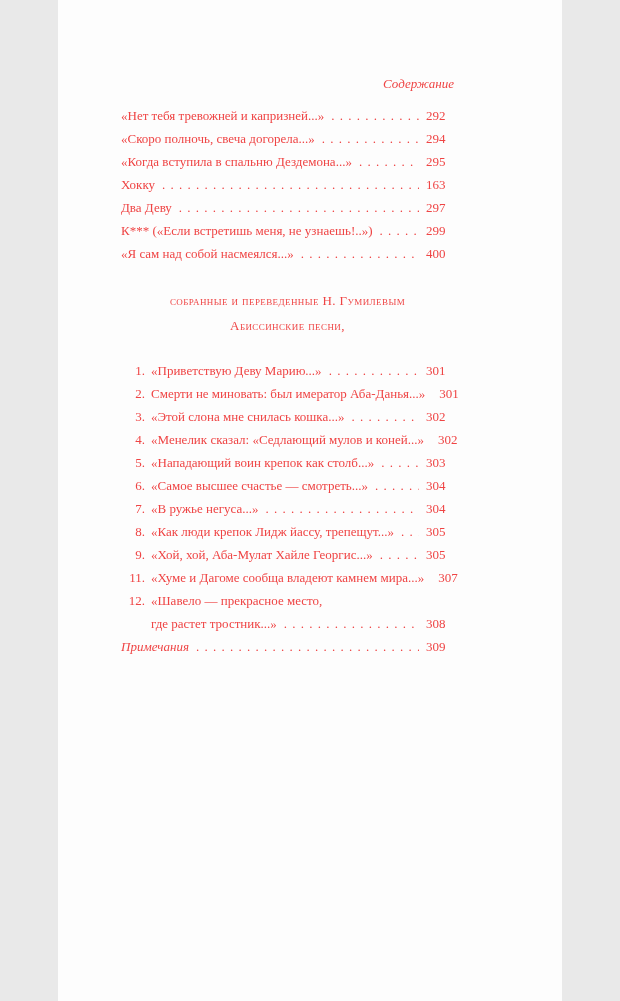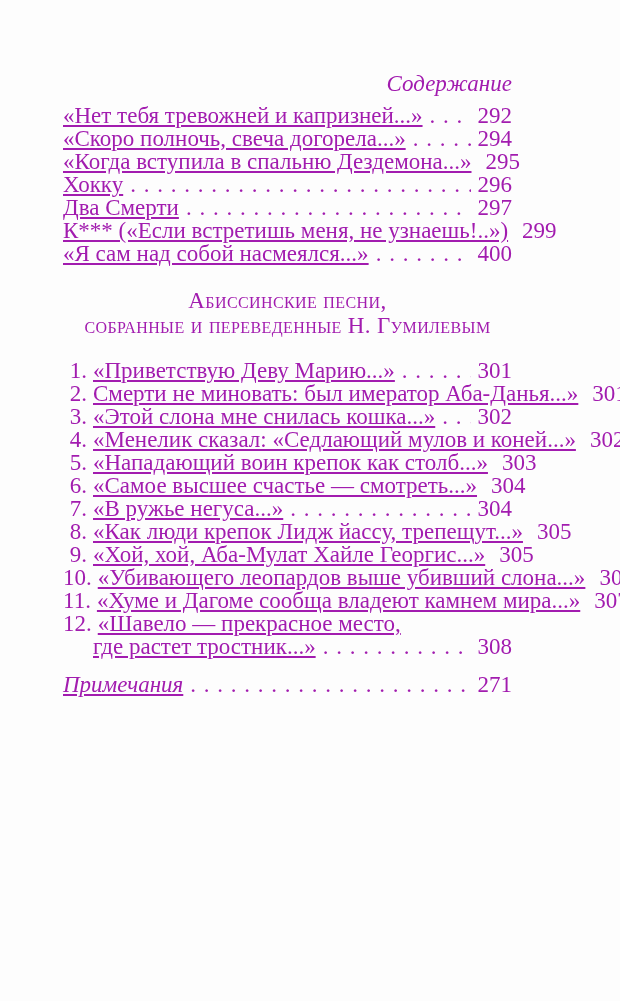--- a/index.html
+++ b/index.html
@@ -2,50 +2,49 @@
 <html lang="ru"><head>
 <meta charset="utf-8">
 <style>
   html, body {
     margin: 0;
     padding: 0;
     background: #e9e9e9;
   }
   .page {
     position: relative;
-    width: 620px;
+    width: 504px;
     height: 1001px;
     margin: 0 auto;
     background: #fdfdfd;
     box-sizing: border-box;
     padding: 72px 108px 0 63px;
     font-family: "Liberation Serif", "DejaVu Serif", serif;
-    font-size: 23px;
+    font-size: 13px;
     line-height: 23px;
-    color: #a21caf;
+    color: #ef4444;
     overflow: hidden;
   }
   .running-head {
     text-align: right;
     font-style: italic;
     margin-bottom: 9px;
   }
   .toc-row {
     display: flex;
     align-items: baseline;
     white-space: nowrap;
   }
   .toc-row .num {
     flex: 0 0 24px;
     text-align: right;
     margin-right: 6px;
   }
   .toc-row .title {
     flex: 0 0 auto;
-    text-decoration: underline;
   }
   .toc-row .dots {
     flex: 1 1 auto;
     overflow: hidden;
     margin-left: 7px;
     margin-right: 7px;
     min-width: 0;
   }
   .toc-row .dots::after {
     content: ". . . . . . . . . . . . . . . . . . . . . . . . . . . . . . . . . . . . . . . . . . . . . . . .";
@@ -62,21 +61,20 @@
   }
   .section-heading {
     text-align: center;
     font-variant: small-caps;
     letter-spacing: 0.4px;
     margin-top: 23px;
     margin-bottom: 21px;
     line-height: 25px;
   }
   .notes-row {
-    margin-top: 15px;
   }
   .notes-row .title {
     font-style: italic;
   }
 </style>
 </head>
 <body>
 
 <div class="page">
 
@@ -94,42 +92,42 @@
       <span class="pagenum">294</span>
     </div>
     <div class="toc-row">
       <span class="title">«Когда вступила в спальню Дездемона...»</span>
       <span class="dots"></span>
       <span class="pagenum">295</span>
     </div>
     <div class="toc-row">
       <span class="title">Хокку</span>
       <span class="dots"></span>
-      <span class="pagenum">296</span>
-    </div>
-    <div class="toc-row">
-      <span class="title">Два Смерти</span>
+      <span class="pagenum">163</span>
+    </div>
+    <div class="toc-row">
+      <span class="title">Два Деву</span>
       <span class="dots"></span>
       <span class="pagenum">297</span>
     </div>
     <div class="toc-row">
       <span class="title">К*** («Если встретишь меня, не узнаешь!..»)</span>
       <span class="dots"></span>
       <span class="pagenum">299</span>
     </div>
     <div class="toc-row">
       <span class="title">«Я сам над собой насмеялся...»</span>
       <span class="dots"></span>
       <span class="pagenum">400</span>
     </div>
   </div>
 
   <div class="section-heading">
+    <div>собранные и переведенные Н. Гумилевым</div>
     <div>Абиссинские песни,</div>
-    <div>собранные и переведенные Н. Гумилевым</div>
   </div>
 
   <div>
     <div class="toc-row">
       <span class="num">1.</span>
       <span class="title">«Приветствую Деву Марию...»</span>
       <span class="dots"></span>
       <span class="pagenum">301</span>
     </div>
     <div class="toc-row">
@@ -172,26 +170,20 @@
       <span class="num">8.</span>
       <span class="title">«Как люди крепок Лидж йассу, трепещут...»</span>
       <span class="dots"></span>
       <span class="pagenum">305</span>
     </div>
     <div class="toc-row">
       <span class="num">9.</span>
       <span class="title">«Хой, хой, Аба-Мулат Хайле Георгис...»</span>
       <span class="dots"></span>
       <span class="pagenum">305</span>
-    </div>
-    <div class="toc-row">
-      <span class="num">10.</span>
-      <span class="title">«Убивающего леопардов выше убивший слона...»</span>
-      <span class="dots"></span>
-      <span class="pagenum">306</span>
     </div>
     <div class="toc-row">
       <span class="num">11.</span>
       <span class="title">«Хуме и Дагоме сообща владеют камнем мира...»</span>
       <span class="dots"></span>
       <span class="pagenum">307</span>
     </div>
     <div class="toc-row no-leader">
       <span class="num">12.</span>
       <span class="title">«Шавело — прекрасное место,</span>
@@ -199,16 +191,16 @@
     <div class="toc-row continuation">
       <span class="title">где растет тростник...»</span>
       <span class="dots"></span>
       <span class="pagenum">308</span>
     </div>
   </div>
 
   <div class="toc-row notes-row">
     <span class="title">Примечания</span>
     <span class="dots"></span>
-    <span class="pagenum">271</span>
+    <span class="pagenum">309</span>
   </div>
 
 </div>
 
 </body></html>

